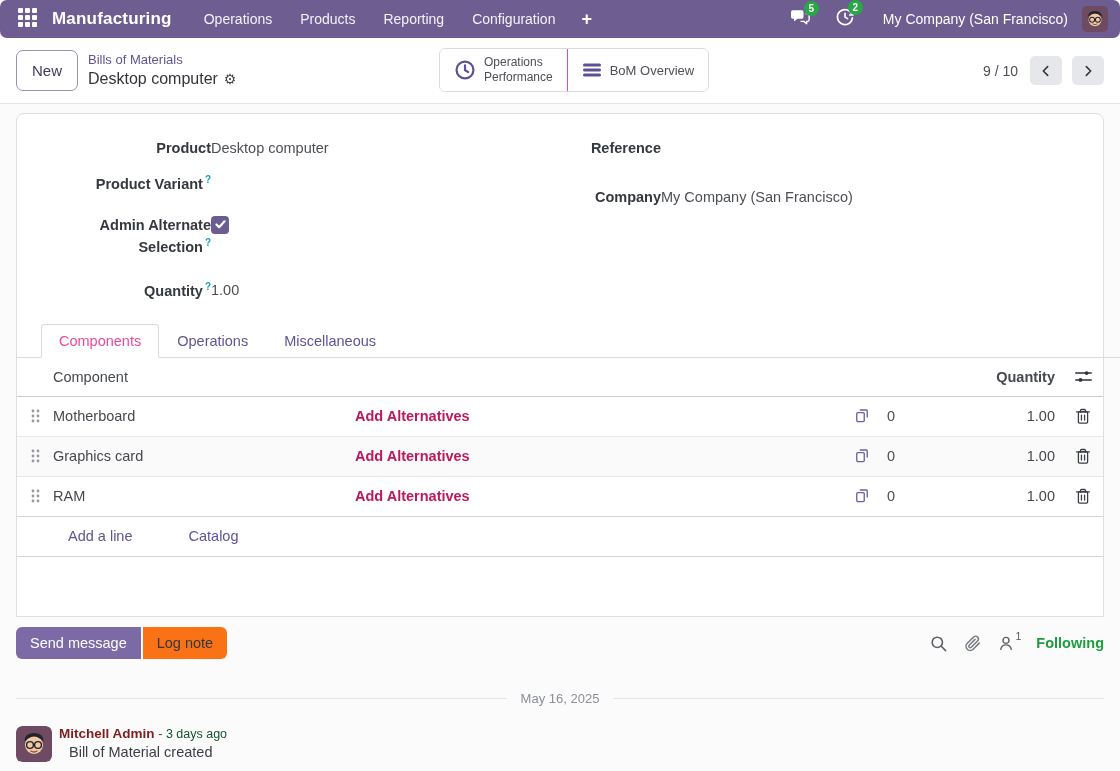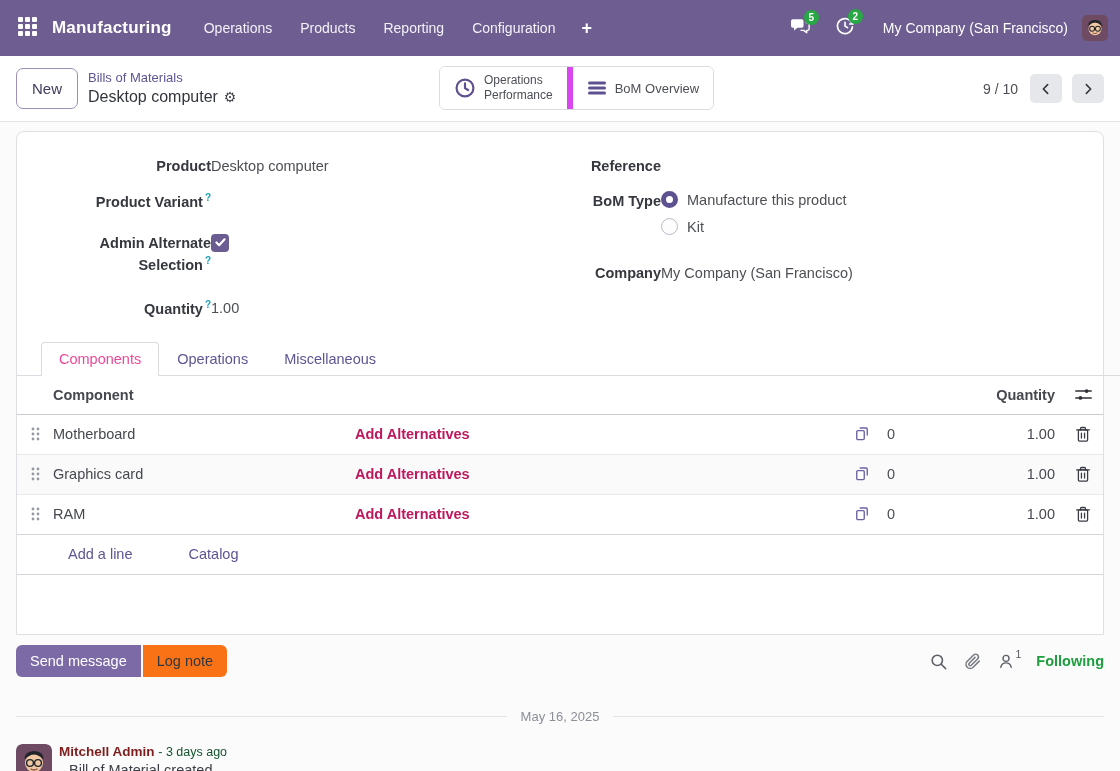--- a/index.html
+++ b/index.html
@@ -1,41 +1,41 @@
 <!DOCTYPE html>
 <html><head>
 <meta charset="utf-8">
 <style>
   * { margin:0; padding:0; box-sizing:border-box; }
   html,body { width:1120px; height:771px; font-family:"Liberation Sans","DejaVu Sans",sans-serif; background:#fbfbfc; overflow:hidden; }
   .icon { display:inline-flex; align-items:center; justify-content:center; flex:0 0 auto; }
 
   
-  .navbar { height:56px; background:#6d5d90; display:flex; align-items:center; padding:0 12px; color:#fff; gap:4px; }
+  .navbar { height:38px; background:#6d5d90; display:flex; align-items:center; padding:0 12px; color:#fff; gap:4px;border-radius:7px; }
   .grid-icon { width:22px; height:22px; display:grid; grid-template-columns:repeat(3,5px); grid-template-rows:repeat(3,5px); gap:2px; margin:0 8px 0 6px; cursor:pointer; }
   .grid-icon span { background:#fff; border-radius:1px; }
   .app-name { font-size:17px; font-weight:700; margin-right:16px; cursor:pointer; letter-spacing:.2px; }
   .nav-menu { font-size:14px; padding:0 12px; line-height:38px; cursor:pointer; color:#f4f2f8; }
   .nav-plus { font-size:18px; font-weight:700; padding:0 10px; cursor:pointer; }
   .nav-spacer { flex:1; }
   .nav-iconwrap { position:relative; padding:0 10px; cursor:pointer; }
   .badge { position:absolute; top:-7px; right:2px; background:#28a745; color:#fff; font-size:10px; font-weight:700; min-width:15px; height:15px; border-radius:8px; display:flex; align-items:center; justify-content:center; padding:0 3px; }
   .nav-company { font-size:14px; margin:0 10px 0 14px; cursor:pointer; white-space:nowrap; }
   .nav-avatar { width:26px; height:26px; border-radius:5px; overflow:hidden; cursor:pointer; }
 
   
   .control { background:#fff; border-bottom:1px solid #e3e4e8; padding:9px 16px; display:flex; align-items:center; position:relative; height:66px; }
   .btn-new { background:#fff; border:1px solid #9b90b5; color:#42395e; font-size:15px; padding:11px 15px; border-radius:7px; cursor:pointer; font-family:inherit; }
   .crumbs { margin-left:10px; display:flex; flex-direction:column; justify-content:center; line-height:1.3; }
   .crumb-link { font-size:13px; color:#5d5594; cursor:pointer; }
   .crumb-title { font-size:16px; color:#32353b; display:flex; align-items:center; gap:6px; }
   .gear { font-size:14px; color:#41444b; cursor:pointer; }
   .stat-group { position:absolute; left:439px; top:10px; display:flex; border:1px solid #d9dbe0; border-radius:6px; background:#fff; overflow:hidden; }
   .stat-btn { display:flex; align-items:center; gap:8px; padding:6px 14px; cursor:pointer; background:#fff; border:none; font-family:inherit; }
-  .stat-btn + .stat-btn { border-left:6px solid #d946ef; }
+  .stat-btn + .stat-btn { border-left:1px solid #d946ef; }
   .stat-text { font-size:12px; color:#4c4f55; text-align:left; line-height:1.25; }
   .stat-text1 { font-size:13px; color:#4c4f55; }
   .pager { margin-left:auto; display:flex; align-items:center; gap:8px; }
   .pager-value { font-size:14px; color:#4c4f55; margin-right:4px; }
   .pager-btn { width:32px; height:29px; background:#e6e7ea; border:none; border-radius:5px; display:flex; align-items:center; justify-content:center; cursor:pointer; }
   .pager-btn + .pager-btn { margin-left:2px; }
 
   
   .sheet { background:#fff; border:1px solid #dddfe3; border-radius:8px 8px 0 0; margin:9px 16px 0; height:504px; display:flex; flex-direction:column; }
   .fields { display:grid; grid-template-columns:1fr 1fr; padding:24px 24px 0; column-gap:30px; }
@@ -55,21 +55,21 @@
   
   .tabs { display:flex; margin:22px 0 0 24px; position:relative; }
   .tabs-underline { position:absolute; left:-24px; right:-24px; bottom:0; border-bottom:1px solid #d9dbe0; }
   .tab { position:relative; z-index:1; font-size:14.5px; padding:8px 17px; cursor:pointer; color:#5d5594; border:1px solid transparent; }
   .tab.active { background:#fff; color:#ec4899; font-weight:400; border-color:#d9dbe0; border-bottom-color:#fff; border-radius:4px 4px 0 0; }
 
   
   .bom-table { width:100%; }
   .trow { display:flex; align-items:center; height:40px; border-bottom:1px solid #e7e8eb; }
   .thead { height:39px; border-bottom:1px solid #c9ccd1; }
-  .th-component { font-size:14.5px; font-weight:700; color:#2e3136; }
+  .th-component { font-size:14.5px; font-weight:400; color:#2e3136; }
   .th-quantity { font-size:14.5px; font-weight:700; color:#2e3136; text-align:right; }
   .col-handle { flex:0 0 36px; display:flex; justify-content:center; color:#9499a1; cursor:grab; }
   .col-name { flex:0 0 302px; font-size:14.5px; color:#45484e; cursor:text; }
   .col-alt { flex:1; }
   .alt-link { font-size:14.5px; font-weight:700; color:#be185d; cursor:pointer; }
   .col-copy { flex:0 0 90px; display:flex; align-items:center; gap:16px; }
   .copy-count { font-size:14.5px; color:#4c4f54; }
   .col-qty { flex:0 0 120px; text-align:right; font-size:14.5px; color:#45484e; padding-right:8px; cursor:text; }
   .col-trash { flex:0 0 40px; display:flex; justify-content:center; cursor:pointer; }
   .trow.striped { background:#fafafb; }
@@ -233,33 +233,20 @@
         </div>
         <div class="fvalue">1.00</div>
       </div>
     </div>
 
     <div class="fgroup">
       <div class="frow">
         <div class="flabel flabel-r">Reference</div>
         <div class="fvalue"></div>
       </div>
-      <div class="frow">
-        <div class="flabel flabel-r">BoM Type</div>
-        <div class="radio-group">
-          <div class="radio-opt">
-            <span class="radio-on"></span>
-            <span class="radio-label">Manufacture this product</span>
-          </div>
-          <div class="radio-opt">
-            <span class="radio-off"></span>
-            <span class="radio-label">Kit</span>
-          </div>
-        </div>
-      </div>
       <div class="frow" style="margin-top:14px;">
         <div class="flabel flabel-r">Company</div>
         <div class="fvalue">My Company (San Francisco)</div>
       </div>
     </div>
   </div>
 
   <div class="tabs">
     <div class="tabs-underline"></div>
     <div class="tab active">Components</div>

